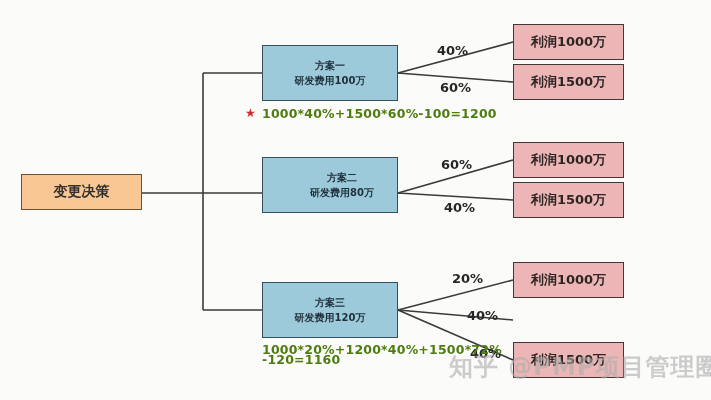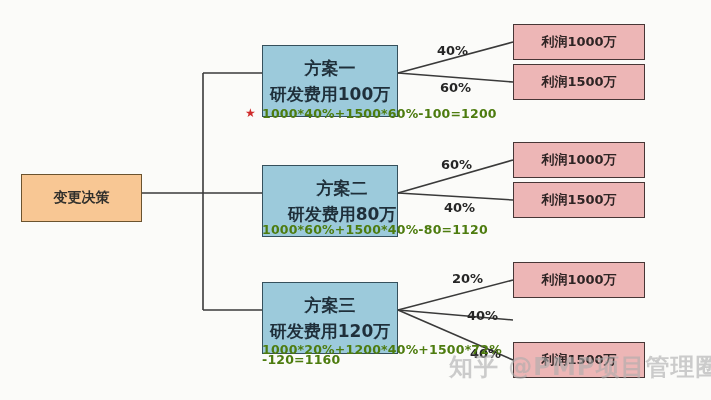--- a/index.html
+++ b/index.html
@@ -27,38 +27,38 @@
     display: flex;
     flex-direction: column;
     align-items: center;
     justify-content: center;
     text-align: center;
     border: 1.6px solid #3f3f3f;
     font-weight: bold;
   }
   .node.root {
     left: 21px; top: 174px;
-    width: 121px; height: 48px;
+    width: 121px; height: 36px;
     background: var(--root-fill, #f8c794);
     border-color: #6b532f;
     color: #31302c;
     font-size: 14px;
   }
   .node.option {
     left: 262px;
-    width: 136px; height: 72px;
+    width: 136px; height: 56px;
     background: var(--option-fill, #9ccadb);
     border-color: #35505c;
     color: #1f2f3a;
-    font-size: 17px;
+    font-size: 10px;
     line-height: 1.55;
   }
   .node.outcome {
     left: 513px;
-    width: 132px; height: 36px;
+    width: 111px; height: 36px;
     background: var(--outcome-fill, #edb6b6);
     border-color: #473636;
     color: #2e2424;
     font-size: 13px;
   }
   .pct {
     position: absolute;
     font-size: 13px;
     font-weight: 600;
     color: #262626;
@@ -107,21 +107,21 @@
   </svg>
 
   <div class="node root">
     <span>变更决策</span>
   </div>
 
   <div class="node option" style="top:45px;">
     <span>方案一</span>
     <span>研发费用100万</span>
   </div>
-  <div class="node option" style="top:165px;padding-left:24px;">
+  <div class="node option" style="top:157px;padding-left:24px;">
     <span>方案二</span>
     <span>研发费用80万</span>
   </div>
   <div class="node option" style="top:282px;">
     <span>方案三</span>
     <span>研发费用120万</span>
   </div>
 
   <div class="node outcome" style="top:24px;">
     <span>利润1000万</span>
@@ -145,19 +145,18 @@
   <span class="pct" style="left:437px; top:43px;">40%</span>
   <span class="pct" style="left:440px; top:80px;">60%</span>
   <span class="pct" style="left:441px; top:157px;">60%</span>
   <span class="pct" style="left:444px; top:200px;">40%</span>
   <span class="pct" style="left:452px; top:271px;">20%</span>
   <span class="pct" style="left:467px; top:308px;">40%</span>
   <span class="pct" style="left:470px; top:346px;">40%</span>
 
   <span class="star">★</span>
   <span class="formula" style="left:262px; top:106px;">1000*40%+1500*60%-100=1200</span>
-  <span class="formula" style="left:262px; top:222px;">1000*60%+1500*40%-80=1120</span>
   <span class="formula" style="left:262px; top:342px;">1000*20%+1200*40%+1500*72%</span>
   <span class="formula" style="left:262px; top:352px;">-120=1160</span>
 
   <span class="watermark">知乎 @PMP项目管理圈子</span>
 
 </div>
 
 </body></html>

